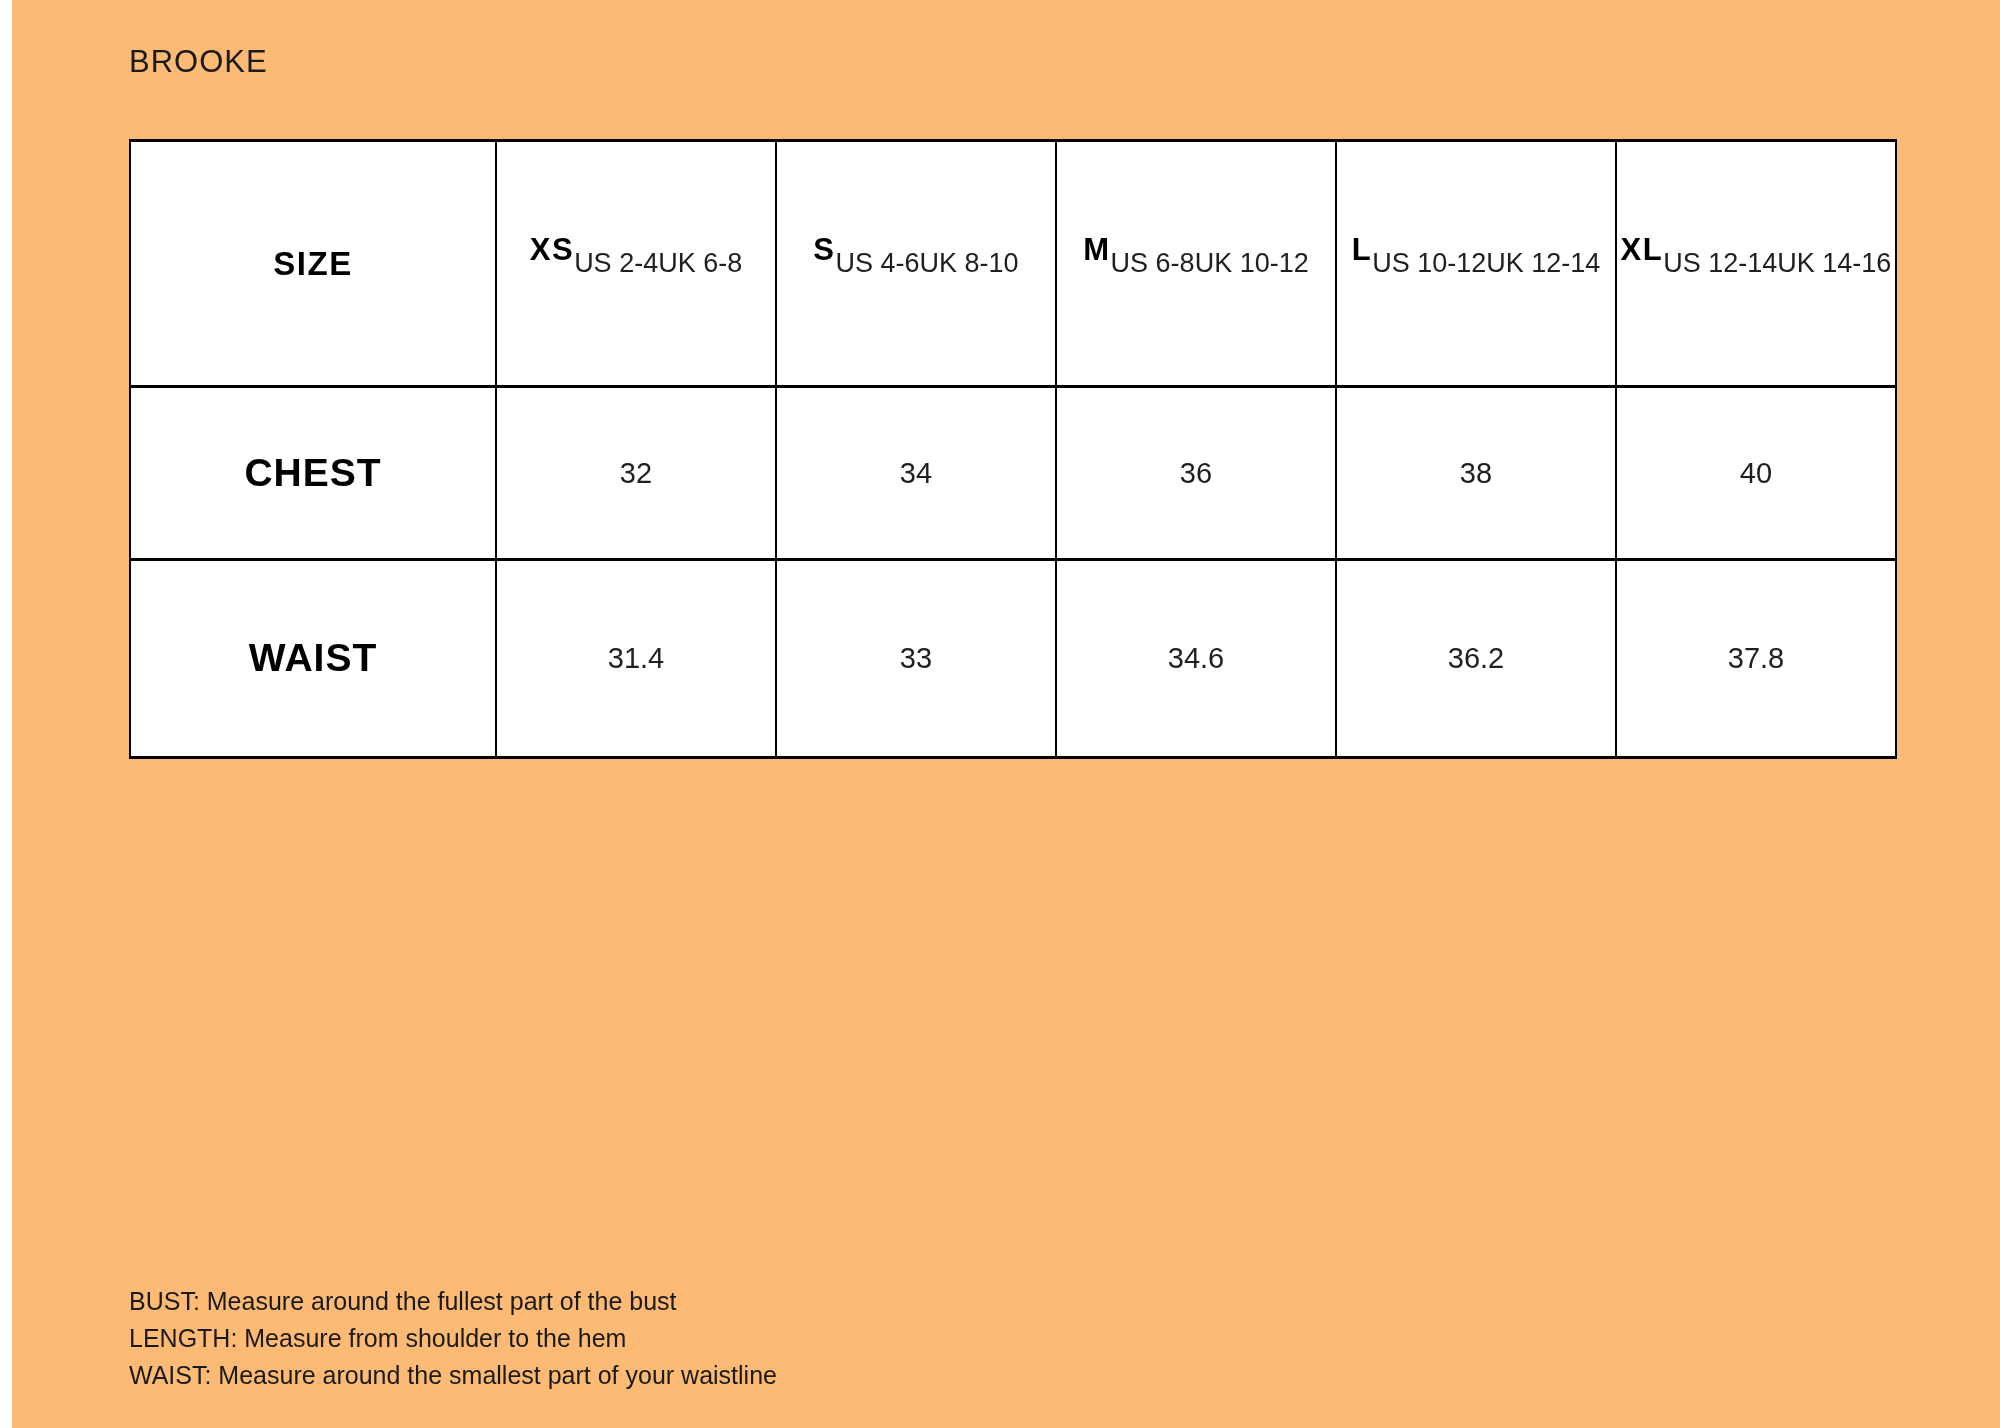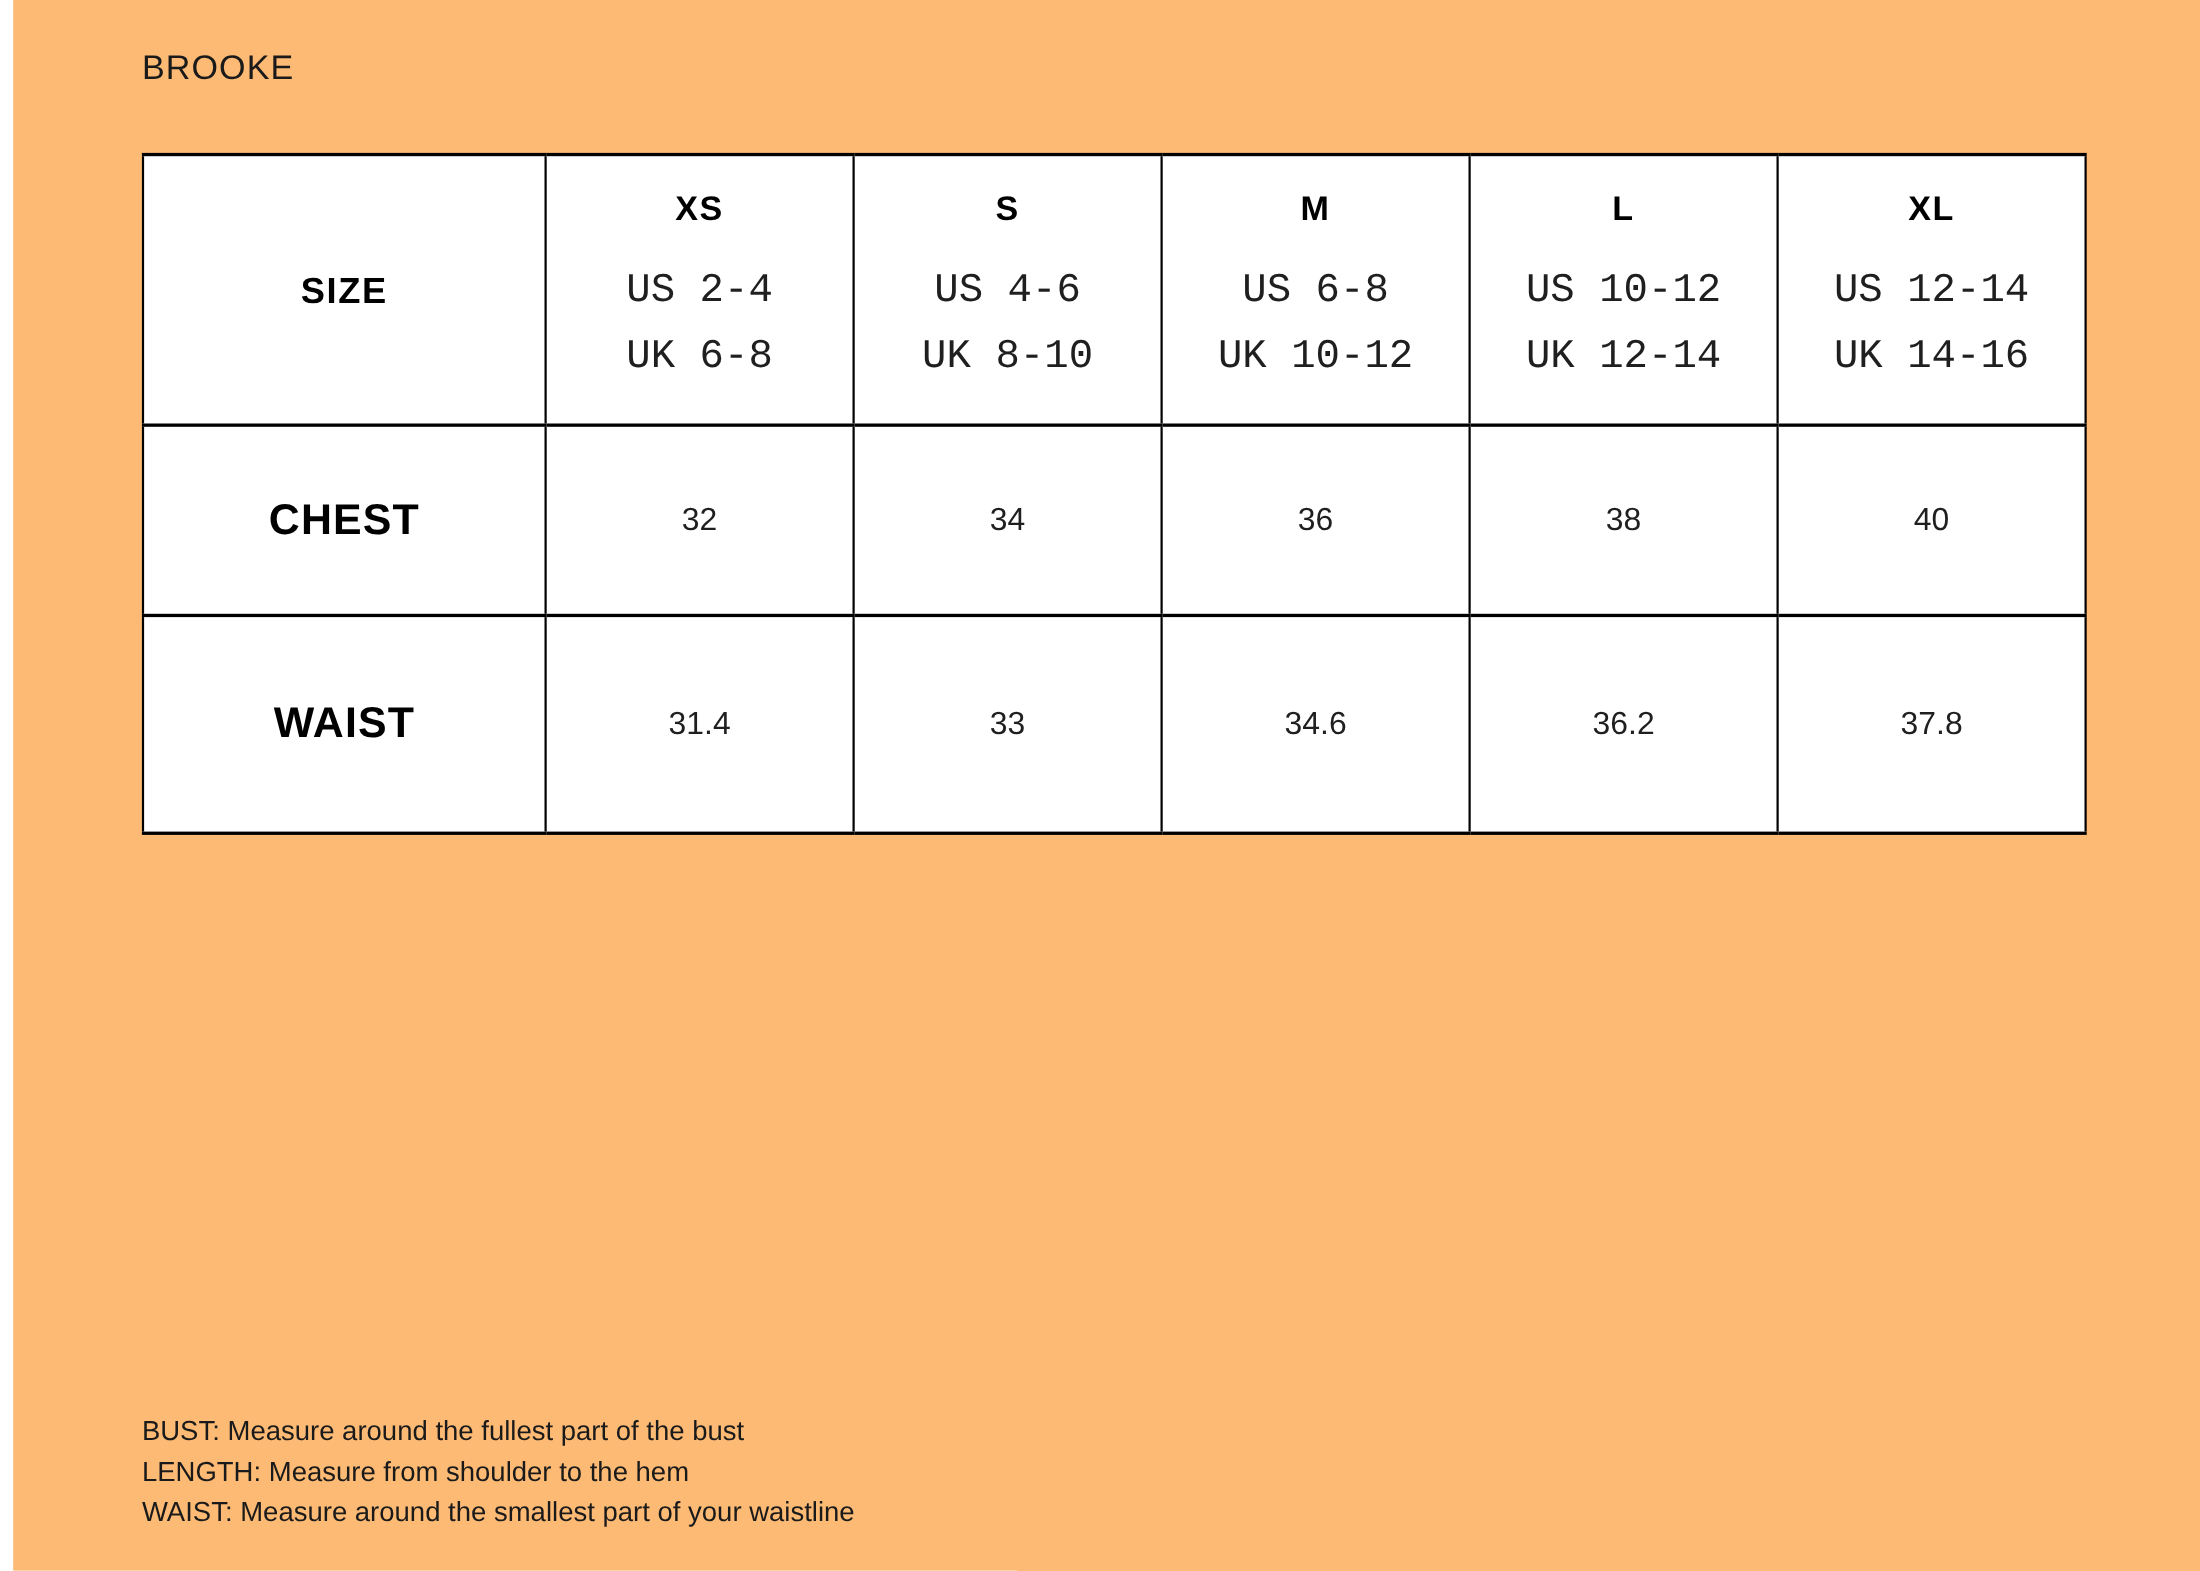--- a/index.html
+++ b/index.html
@@ -53,37 +53,35 @@
   tr.r-sleeve { height: 198px; }
   tr.r-length { height: 198px; }
   .corner-label {
     font-size: 33px;
     font-weight: 700;
     letter-spacing: 1.5px;
     color: #000000;
   }
   .col-head {
     display: flex;
-    flex-direction: column;
     align-items: center;
     justify-content: center;
   }
   .col-name {
     font-size: 31px;
     font-weight: 700;
     letter-spacing: 1.5px;
     color: #000000;
     margin-bottom: 28px;
   }
   .col-us, .col-uk {
-    font-size: 37px;
+    font-size: 27px;
     font-weight: 400;
     line-height: 1.6;
     color: #1f1f1f;
-    font-family: Liberation Mono, monospace;
   }
   .row-label {
     font-size: 39px;
     font-weight: 700;
     letter-spacing: 1px;
     color: #000000;
     max-width: 230px;
     margin: 0 auto;
     line-height: 1.4;
   }

